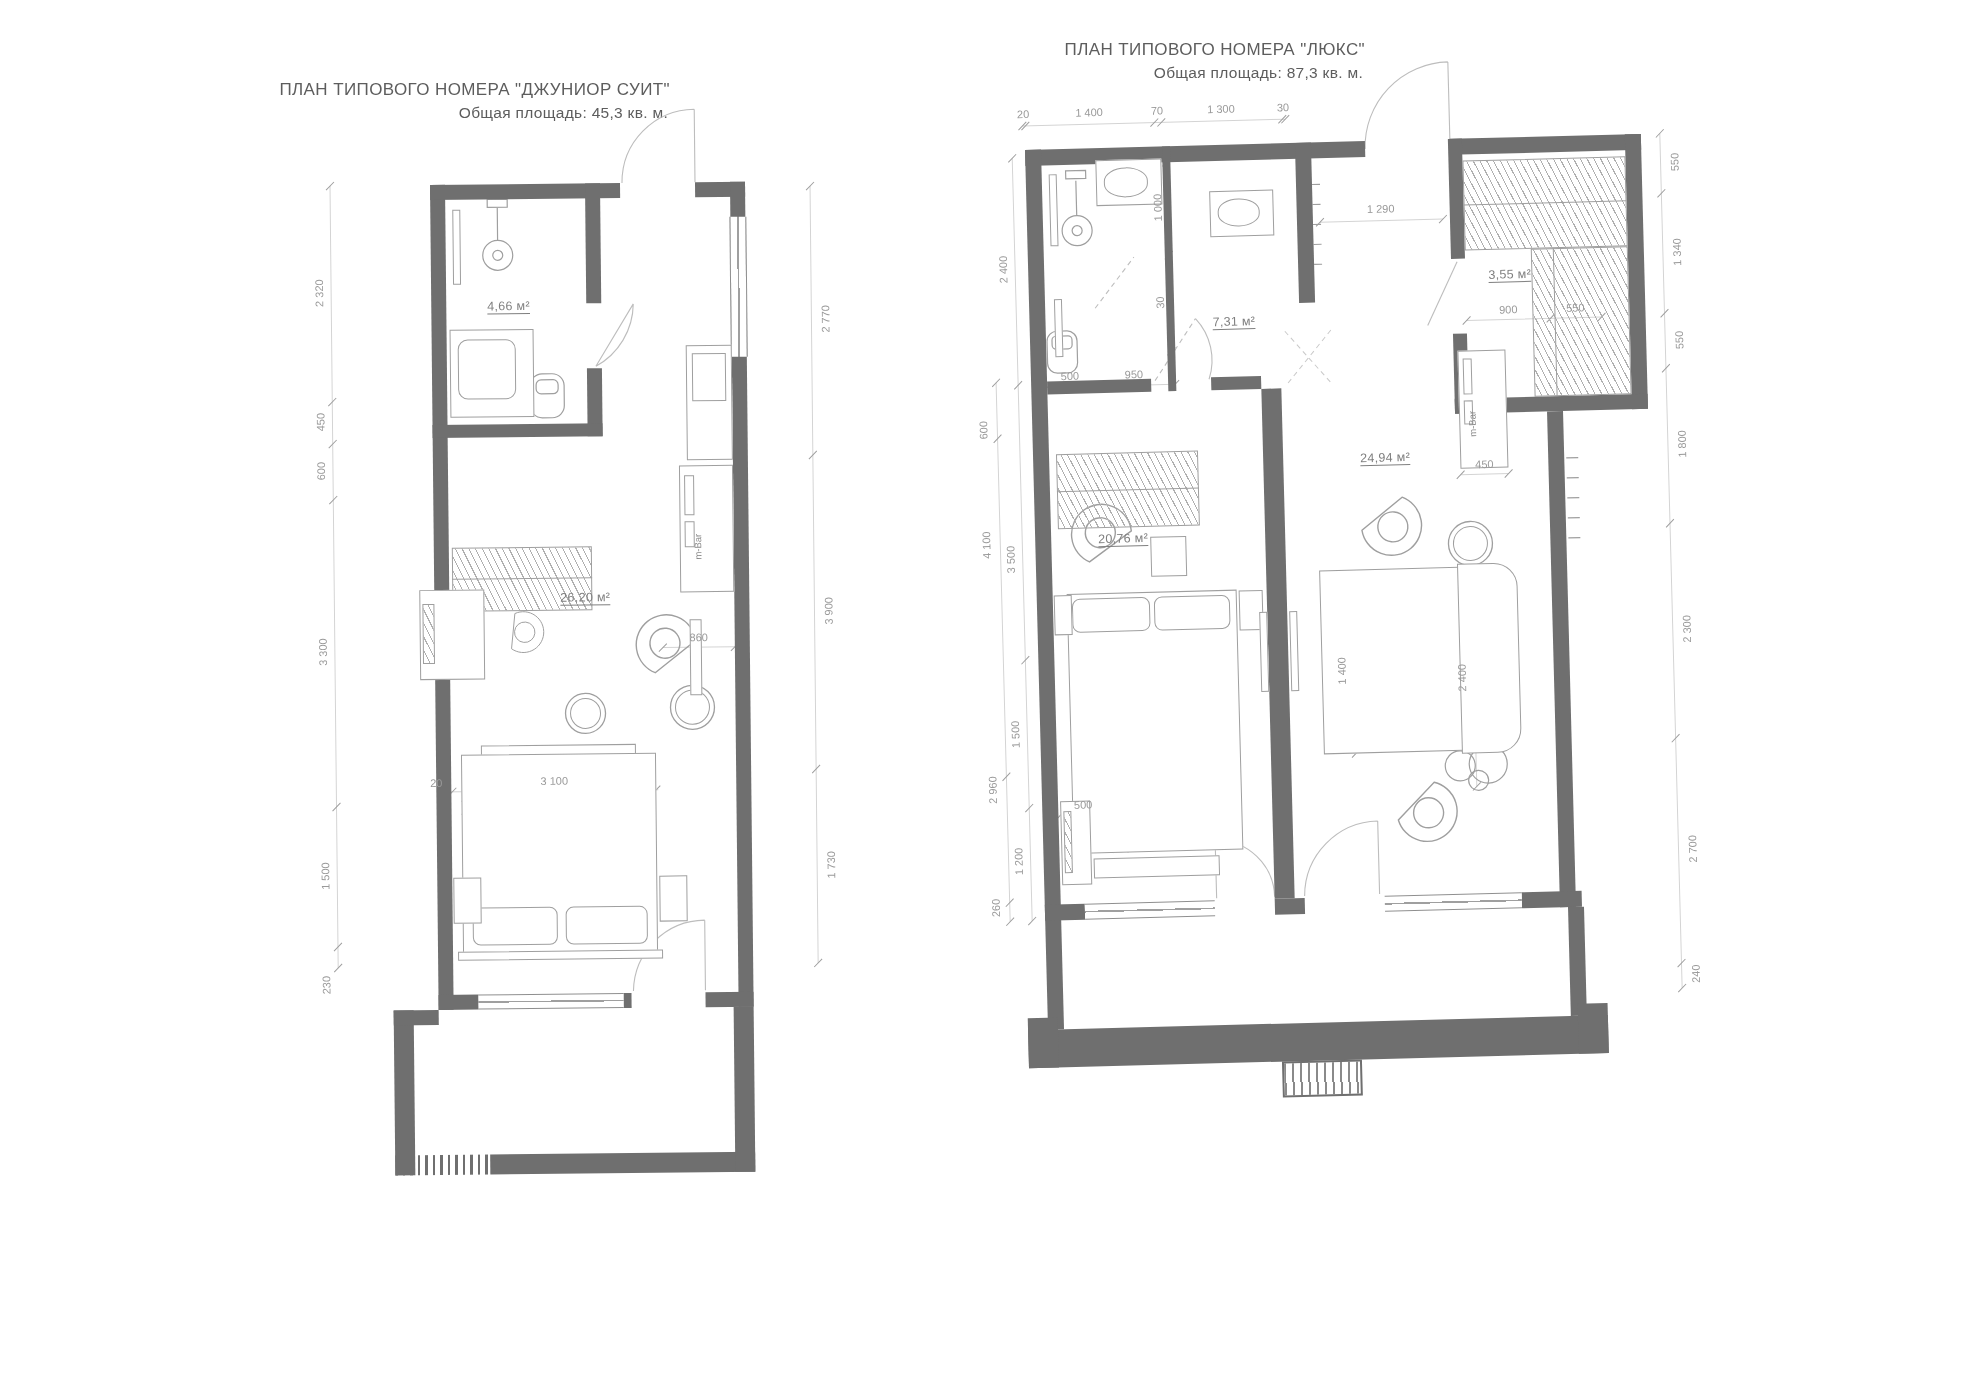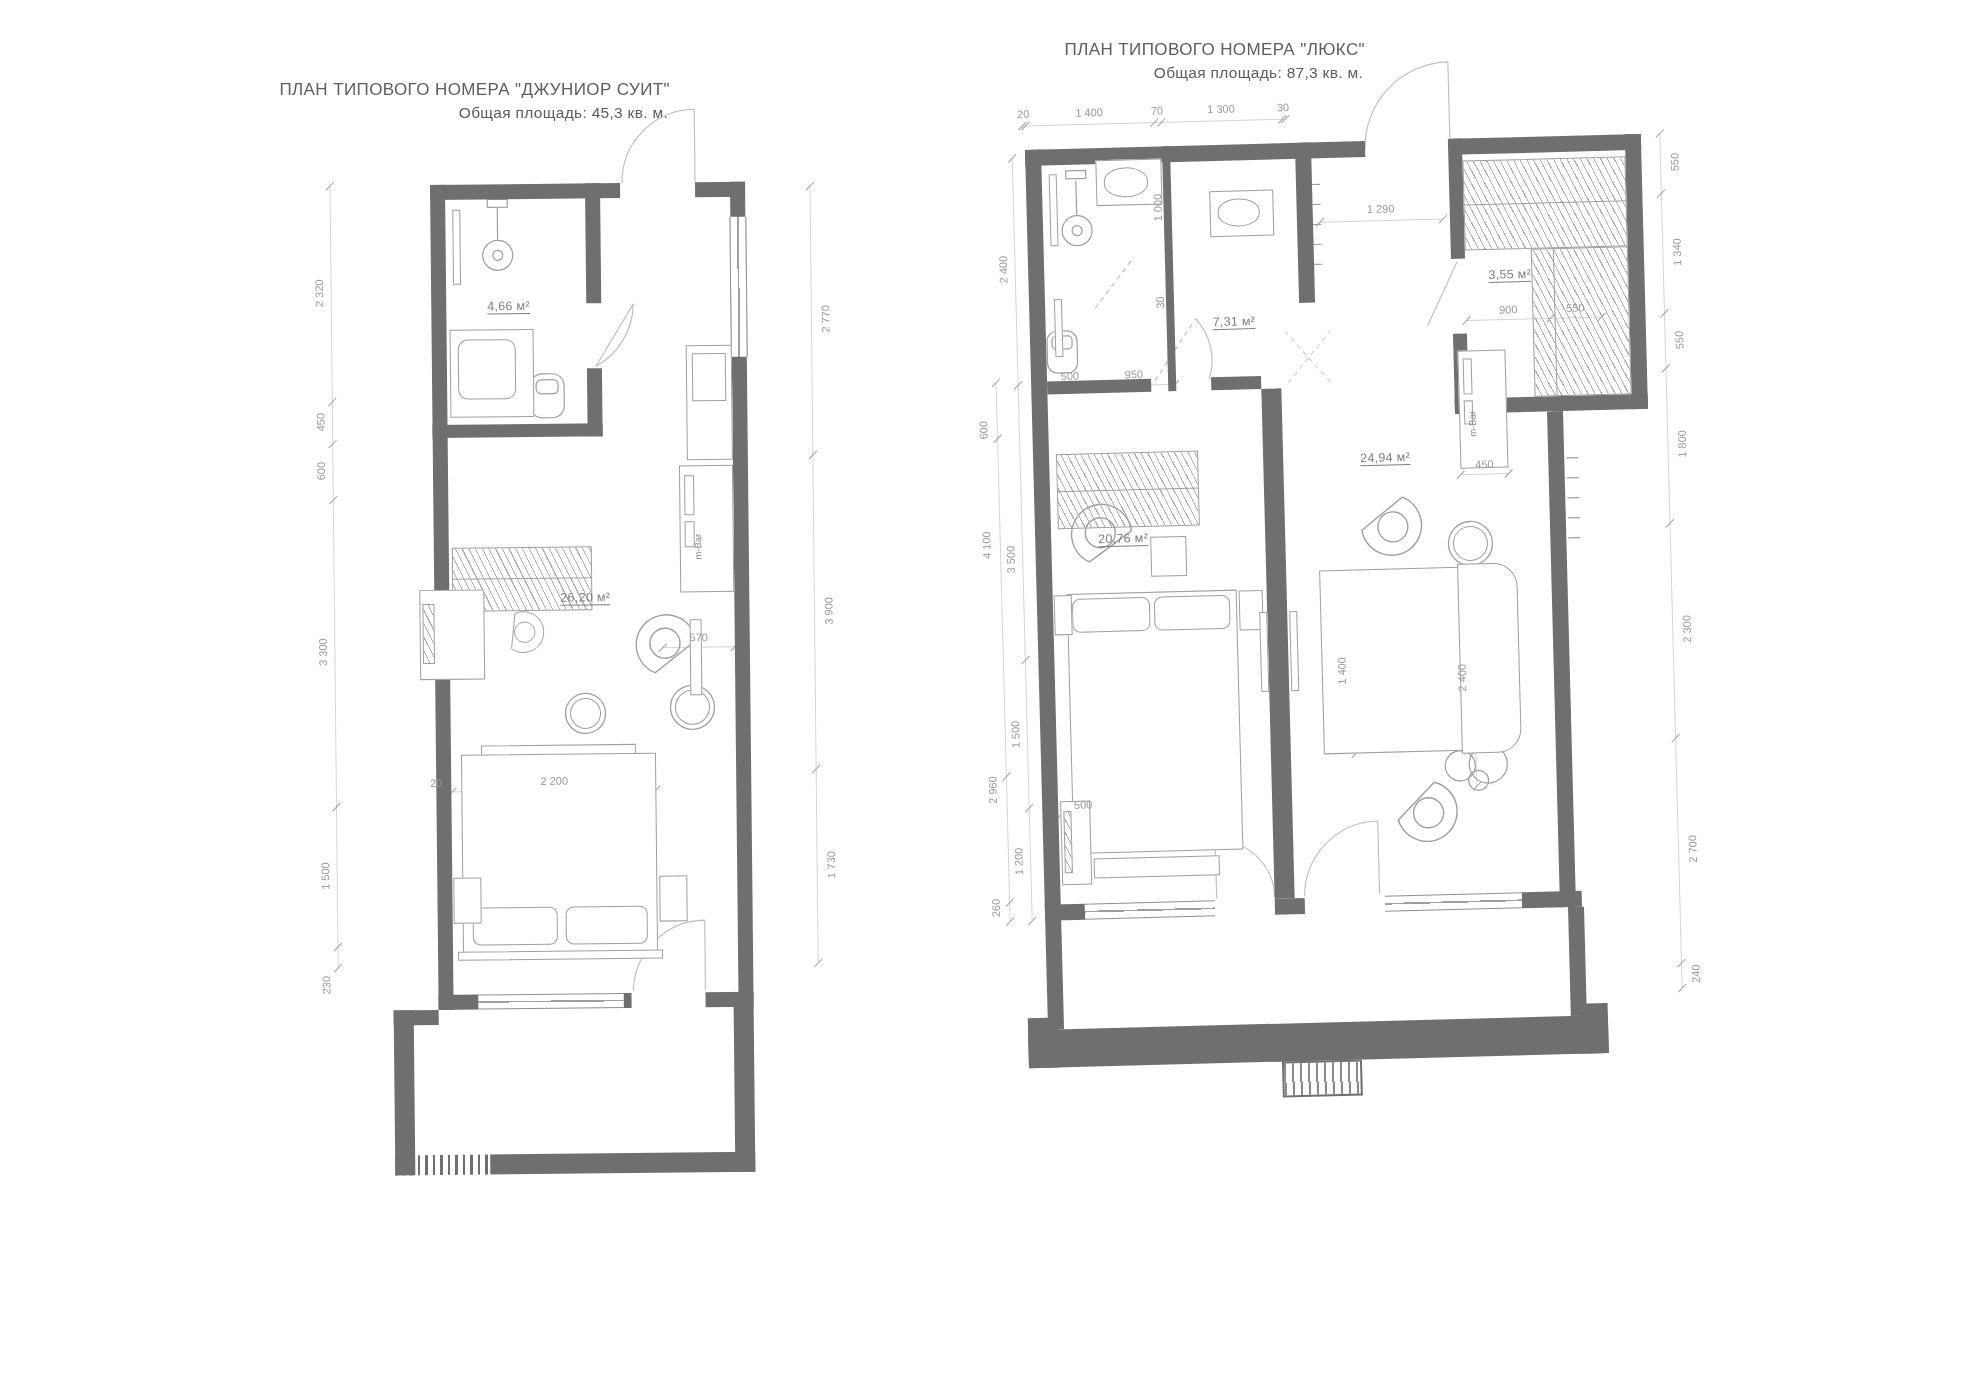--- a/index.html
+++ b/index.html
@@ -140,22 +140,22 @@
       <div class="dimv" style="left:34px;top:384px;">600</div>
       <div class="dimv" style="left:34px;top:565px;">3 300</div>
       <div class="dimv" style="left:34px;top:789px;">1 500</div>
       <div class="dimv" style="left:34px;top:898px;">230</div>
 
       <div class="dimv" style="left:540px;top:237px;">2 770</div>
       <div class="dimv" style="left:540px;top:529px;">3 900</div>
       <div class="dimv" style="left:540px;top:783px;">1 730</div>
 
       <div class="dim" style="left:158px;top:697px;width:24px;">20</div>
-      <div class="dim" style="left:264px;top:696px;width:48px;">2 200</div>
-      <div class="dim" style="left:414px;top:554px;width:40px;">570</div>
+      <div class="dim" style="left:264px;top:696px;width:48px;">3 100</div>
+      <div class="dim" style="left:414px;top:554px;width:40px;">860</div>
     </div>
   </section>
 
   <section class="plan" style="left:960px;top:40px;width:790px;height:1160px;">
     <div class="ttl" style="right:385px;top:0;">ПЛАН  ТИПОВОГО НОМЕРА "ЛЮКС"</div>
     <div class="sub" style="right:387px;top:24px;">Общая площадь: 87,3 кв. м.</div>
 
     <div class="tilt" style="transform:rotate(-1.5deg);transform-origin:65px 110px;">
 
       <svg class="ov" width="790" height="1160" viewBox="0 0 790 1160">

